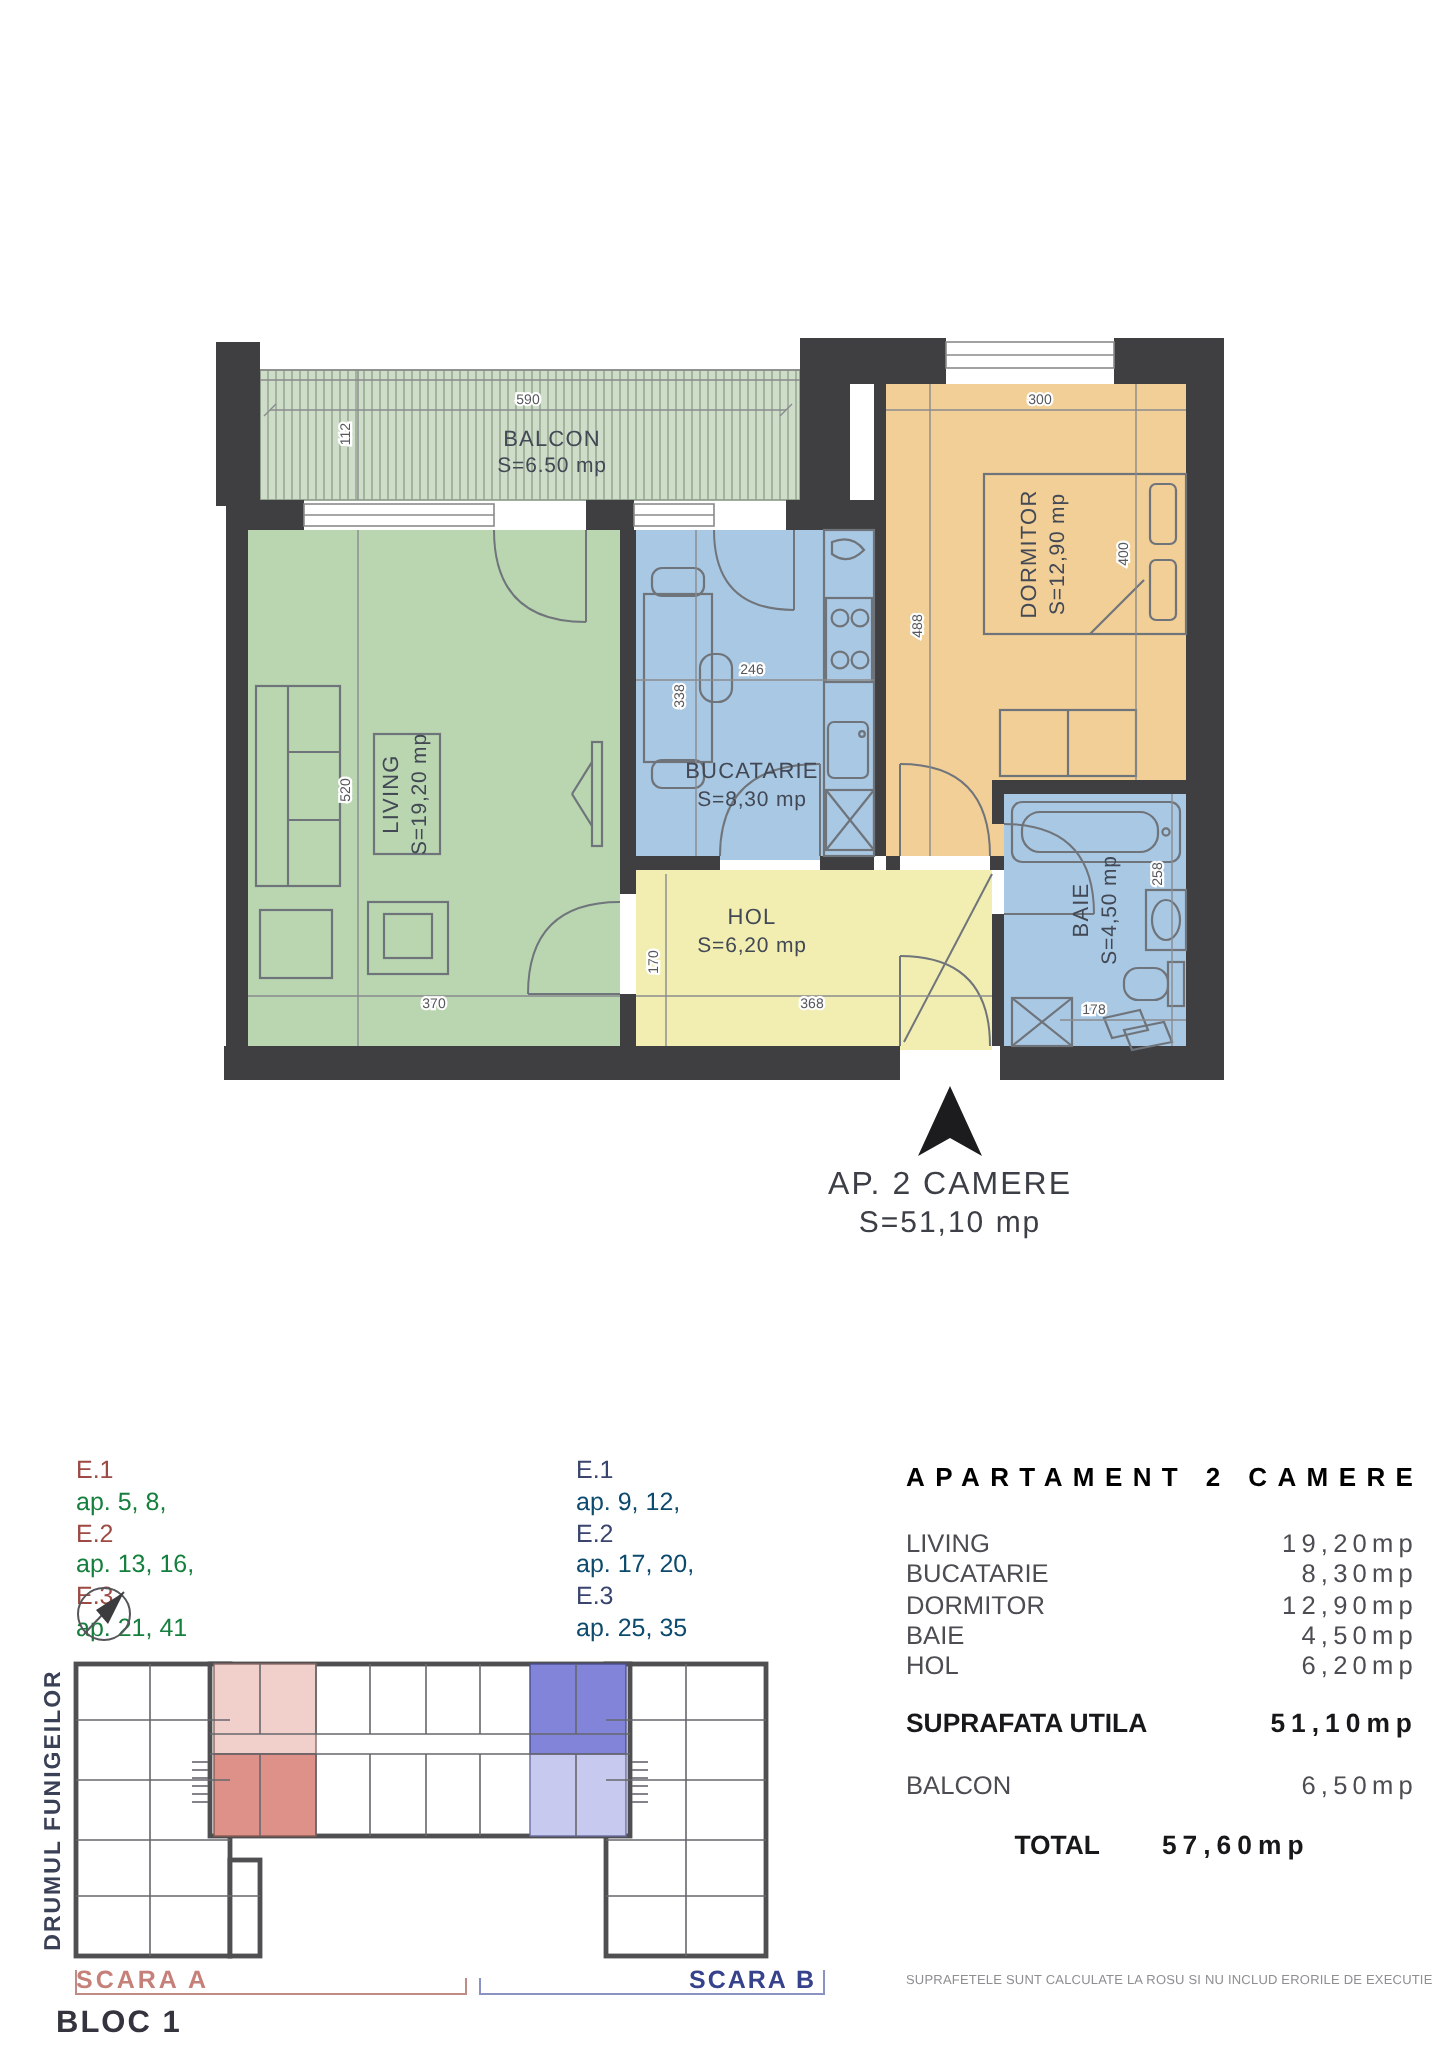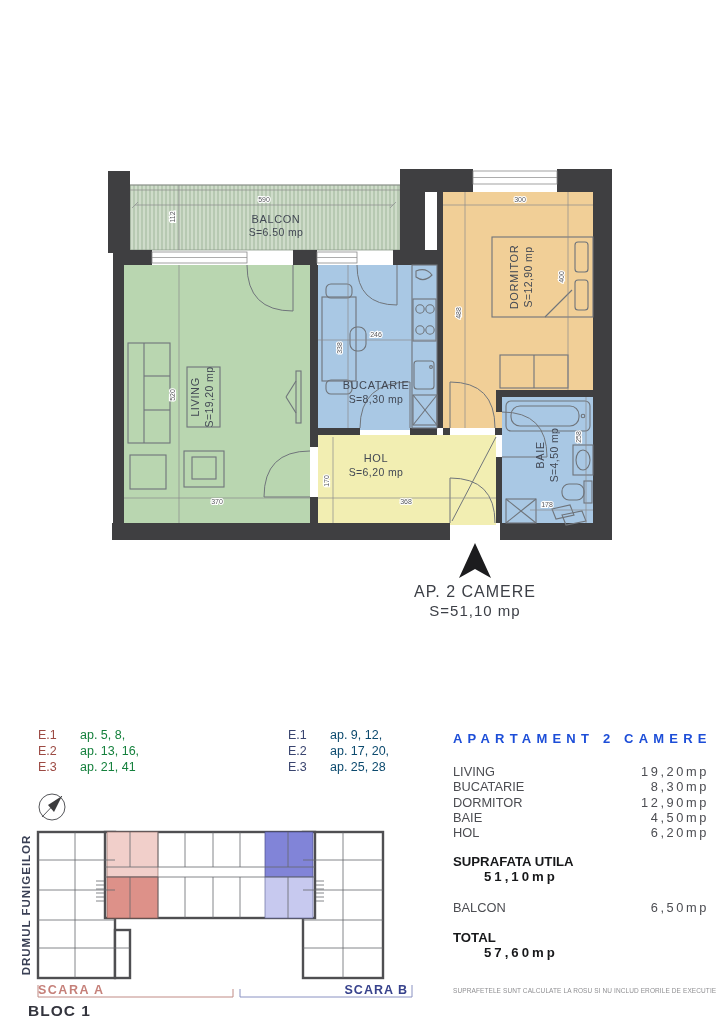--- a/index.html
+++ b/index.html
@@ -11,32 +11,32 @@
   .room-area{fill:#424854;font-size:10.5px;letter-spacing:.4px;}
   .dim{fill:#57585c;font-size:7px;paint-order:stroke;stroke:#fff;stroke-width:2.2px;}
   .dimline{stroke:#8a8b8e;stroke-width:.7;}
   .wall{fill:#3f3f41;}
   .furn{stroke:#6f747a;stroke-width:1.1;fill:none;}
   .door{stroke:#70757b;stroke-width:1;fill:none;}
   .win{fill:#ffffff;stroke:#8a8a8a;stroke-width:.8;}
   .winline{stroke:#8a8a8a;stroke-width:.7;}
   
   .legend{position:absolute;top:728px;font-size:12.5px;line-height:15.8px;}
-  .lrow{display:flex;}
+  .lrow{display:flex;flex-direction:column;}
   .efl{width:42px;}
   #legA .efl{color:#9c4a43;} #legA .lap{color:#15803d;}
   #legB .efl{color:#39446f;} #legB .lap{color:#0c4a6e;}
   
   #summary{position:absolute;left:453px;top:731px;width:256px;color:#4c4d52;}
-  .s-title{font-weight:bold;font-size:13px;letter-spacing:5.2px;color:#1d4ed8;white-space:nowrap;}
+  .s-title{font-weight:bold;font-size:13px;letter-spacing:5.2px;color:#000000;white-space:nowrap;}
   .s-rows{margin-top:18px;}
   .s-row{display:flex;justify-content:space-between;font-size:12.8px;line-height:15.3px;}
   .s-row .val{letter-spacing:2.6px;margin-left:48px;}
   .s-strong{display:flex;justify-content:space-between;font-weight:bold;
-            font-size:13.2px;color:#17181a;flex-direction:column;}
+            font-size:13.2px;color:#17181a;}
   .s-sub{margin-top:14px;}
   .s-bal{margin-top:16px;}
   .s-total{margin-top:14px;justify-content:center;}
   .s-strong .val{letter-spacing:3px;margin-left:31px;}
   #footnote{position:absolute;left:453px;top:987px;width:262px;font-size:6.5px;
             color:#8f8f92;white-space:nowrap;letter-spacing:.1px;}
   
   .bld{stroke:#4f4f52;stroke-width:2.4;fill:#fff;}
   .part{stroke:#66676d;stroke-width:.8;fill:none;}
 </style>
@@ -242,21 +242,21 @@
   <div class="lrow">
       <span class="efl">E.1</span>
       <span class="lap">ap. 9, 12,</span>
     </div>
   <div class="lrow">
       <span class="efl">E.2</span>
       <span class="lap">ap. 17, 20,</span>
     </div>
   <div class="lrow">
       <span class="efl">E.3</span>
-      <span class="lap">ap. 25, 28</span>
+      <span class="lap">ap. 25, 35</span>
     </div>
 </div>
 <style>#legA{left:38px;}</style>
 
 <svg class="abs" style="left:20px;top:785px;" width="400" height="238" viewBox="0 0 400 238">
 
   <g>
     <circle cx="32" cy="22" r="13" fill="none" stroke="#55565a" stroke-width="1"></circle>
     <line x1="22" y1="32" x2="42" y2="11" stroke="#55565a" stroke-width="1"></line>
     <polygon points="42,11 28,20 34,27" fill="#3c3c3e"></polygon>

